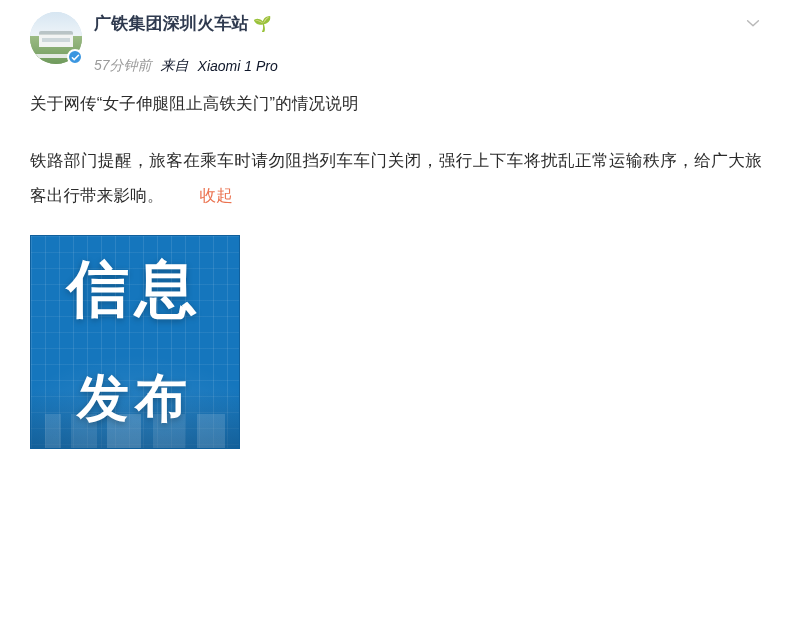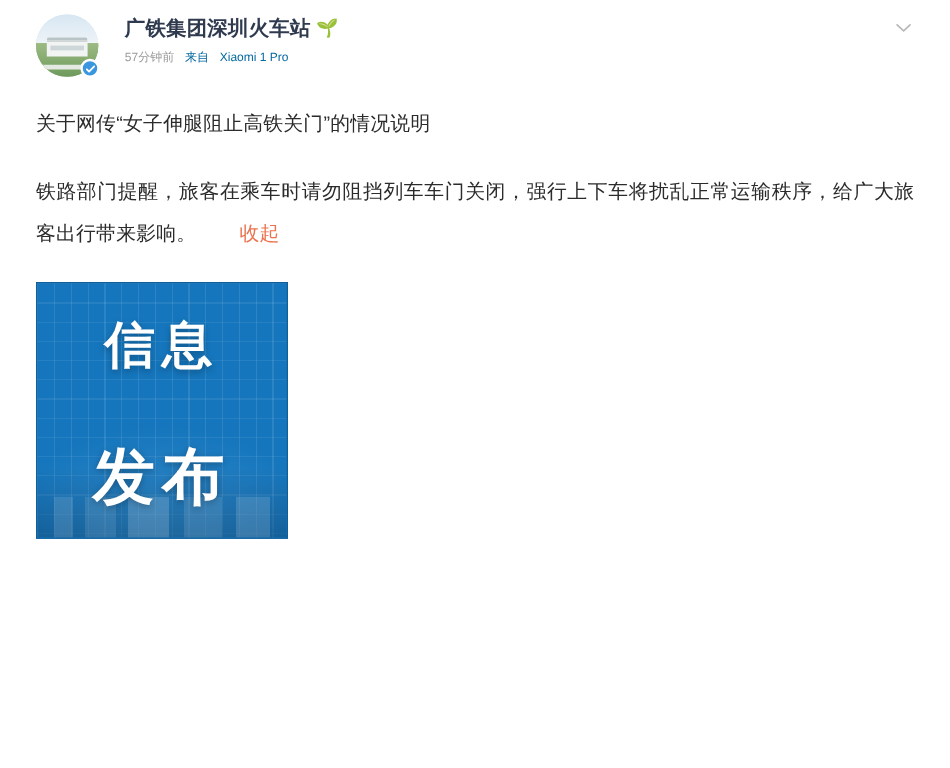--- a/index.html
+++ b/index.html
@@ -20,21 +20,20 @@
     height: 640px;
     background: #ffffff;
     box-sizing: border-box;
     padding: 12px 30px 0 30px;
   }
   
   .header {
     display: flex;
     align-items: flex-start;
     height: 58px;
-    gap: 10px;
   }
   .avatar-wrap {
     position: relative;
     width: 52px;
     height: 52px;
     flex: 0 0 52px;
     margin-right: 12px;
   }
   .avatar {
     width: 52px;
@@ -112,28 +111,29 @@
     color: #2f3a4f;
     font-weight: 700;
     letter-spacing: .2px;
   }
   .name-badge {
     margin-left: 5px;
     font-size: 15px;
     color: #64a83c;
   }
   .sub-row {
-    margin-top: 6px;
-    font-size: 10px;
+    margin-top: 22px;
+    font-size: 14px;
     color: #9a9a9a;
     display: flex;
     align-items: center;
     gap: 9px;
-  }
-  .sub-row .src { color: #0369a1; }
+    font-style: italic;
+  }
+  .sub-row .src { color: #0f172a; }
   .chevron {
     position: absolute;
     top: 14px;
     right: 30px;
     width: 18px;
     height: 18px;
     color: #b8b8b8;
     cursor: pointer;
   }
   
@@ -201,21 +201,21 @@
     left: 0; right: 0;
     text-align: center;
     color: #ffffff;
     font-family: "Liberation Serif", serif;
     font-weight: 700;
     letter-spacing: 6px;
     text-shadow: 0 2px 6px rgba(0,0,0,.28);
   }
   .image-card .txt.l1 {
     top: 22px;
-    font-size: 42px;
+    font-size: 62px;
     line-height: 62px;
   }
   .image-card .txt.l2 {
     top: 132px;
     font-size: 52px;
     line-height: 62px;
   }
 </style>
 </head>
 <body>

